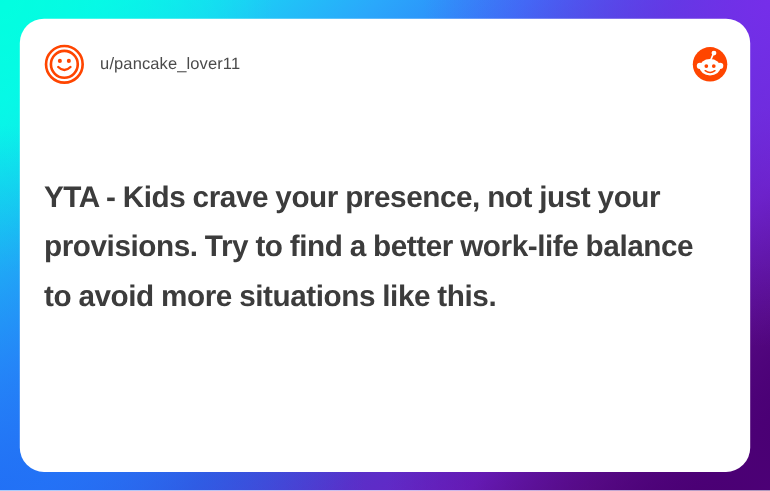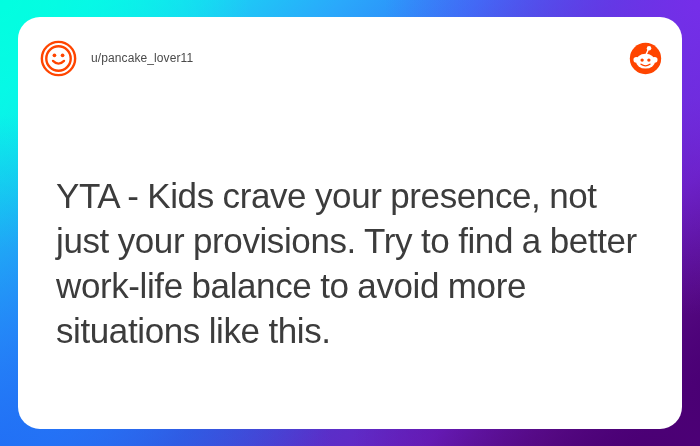--- a/index.html
+++ b/index.html
@@ -70,49 +70,49 @@
     align-items: center;
   }
   .avatar {
     width: 37px;
     height: 37px;
     flex: 0 0 37px;
     display: block;
   }
   .username {
     margin-left: 14px;
-    font-size: 12px;
+    font-size: 15px;
     color: #4a4a4a;
     letter-spacing: 0.1px;
     white-space: nowrap;
     font-family: "Liberation Sans", sans-serif;
   }
   .brand-logo {
     margin-left: auto;
     width: 33px;
     height: 33px;
     display: block;
   }
 
   
   .card-body {
     position: absolute;
     left: 22px;
     right: 24px;
     top: 140px;
   }
   .comment-text {
-    font-size: 35px;
+    font-size: 27px;
     line-height: 45px;
     color: #3c3c3c;
     letter-spacing: -0.4px;
     word-spacing: -0.5px;
     font-family: "Liberation Sans", sans-serif;
-    font-weight: 400;
-    margin: 16px;
+    font-weight: 700;
+    margin: 0;
   }
 </style>
 </head>
 <body>
 
 <div id="stage">
 
   <div id="card">
 
     <div class="card-header">

